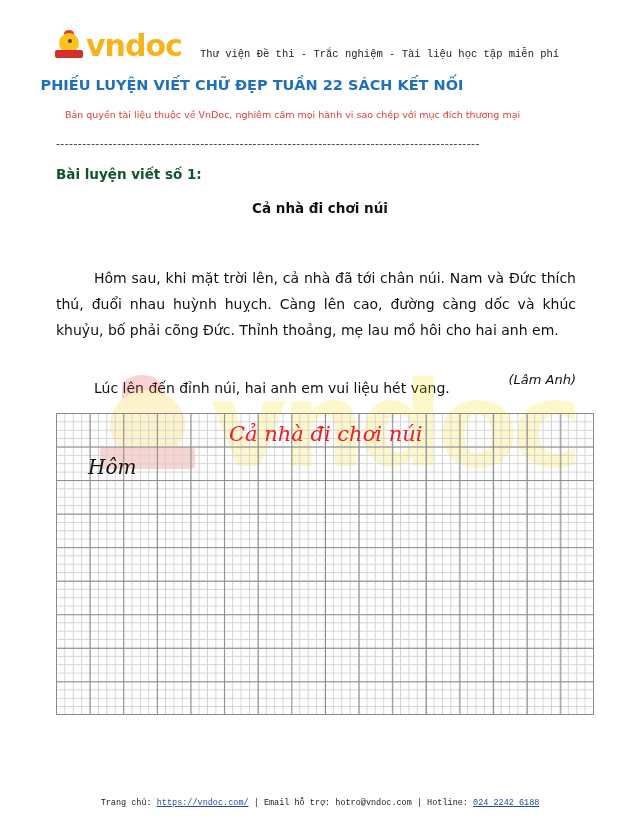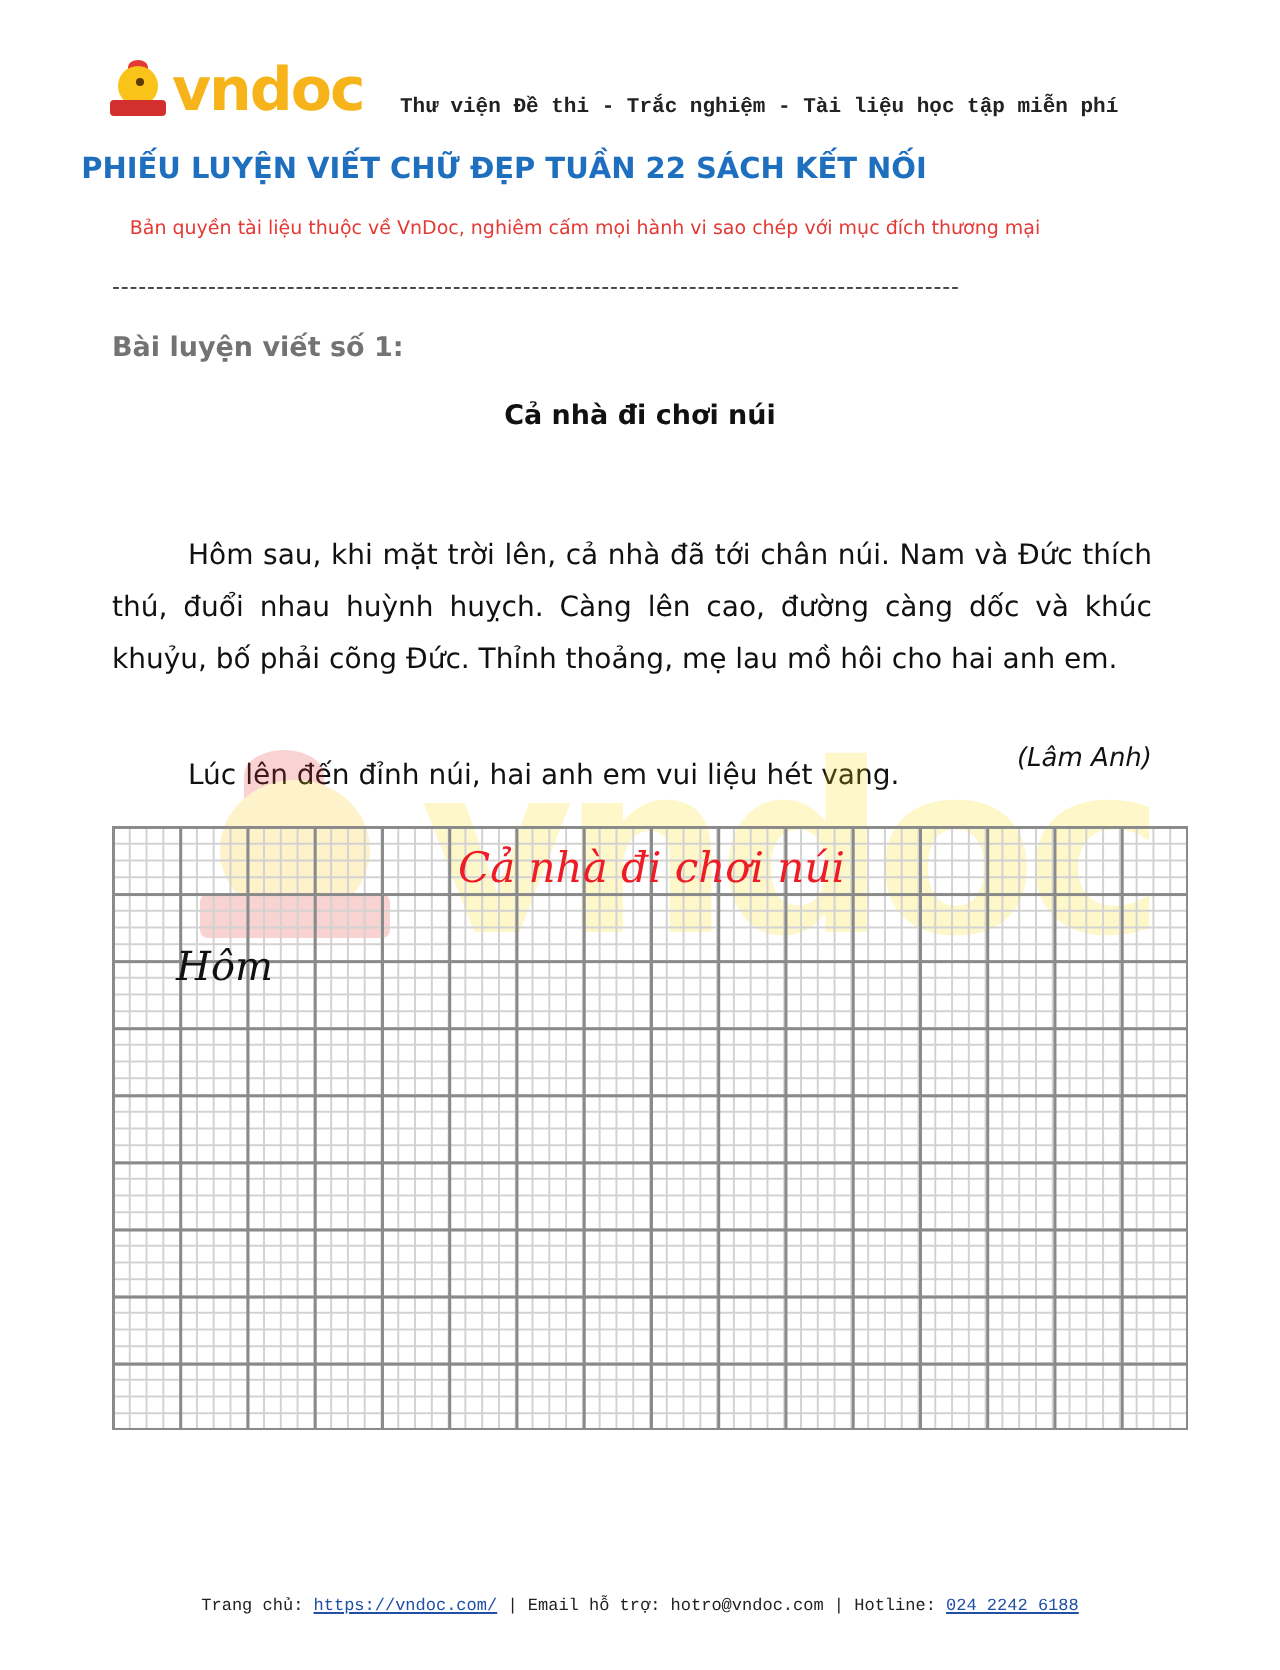--- a/index.html
+++ b/index.html
@@ -6,28 +6,28 @@
   body { width: 640px; height: 835px; background: #ffffff; position: relative; overflow: hidden; font-family: "DejaVu Sans", sans-serif; }
 
   .logo { position: absolute; left: 54px; top: 28px; height: 36px; display: flex; align-items: center; }
   .logo-mascot { width: 30px; height: 32px; position: relative; }
   .logo-mascot .head { position: absolute; left: 5px; top: 3px; width: 20px; height: 20px; border-radius: 50%; background: #f9c31a; }
   .logo-mascot .comb { position: absolute; left: 10px; top: 0; width: 10px; height: 7px; border-radius: 50% 50% 0 0; background: #e53935; }
   .logo-mascot .ribbon { position: absolute; left: 1px; top: 20px; width: 28px; height: 8px; background: #d32f2f; border-radius: 2px; }
   .logo-mascot .eye { position: absolute; left: 14px; top: 9px; width: 4px; height: 4px; border-radius: 50%; background: #5d3a00; }
   .logo-text { font-family: "DejaVu Sans", sans-serif; font-weight: bold; font-size: 30px; color: #f6b41a; letter-spacing: -1px; margin-left: 2px; line-height: 30px; }
 
-  .tagline { position: absolute; left: 200px; top: 48px; font-family: "Liberation Mono", monospace; font-size: 10.5px; color: #222; white-space: pre; font-weight: bold; }
+  .tagline { position: absolute; left: 200px; top: 48px; font-family: "Liberation Mono", monospace; font-size: 10.5px; color: #222; white-space: pre; }
 
   .title { position: absolute; left: 0; width: 504px; top: 77px; text-align: center; font-family: "DejaVu Sans", sans-serif; font-weight: bold; font-size: 14.5px; color: #1f6fbf; }
   .copyright { position: absolute; left: 0; width: 585px; top: 109px; text-align: center; font-family: "DejaVu Sans", sans-serif; font-size: 9.5px; color: #e53935; }
 
   .divider { position: absolute; left: 56px; top: 137px; width: 520px; font-family: "DejaVu Sans", sans-serif; font-size: 11px; color: #333; overflow: hidden; white-space: nowrap; letter-spacing: 0.4px; }
 
-  .section-heading { position: absolute; left: 56px; top: 166px; font-family: "DejaVu Sans", sans-serif; font-weight: bold; font-size: 13.5px; color: #737373; }
+  .section-heading { position: absolute; left: 56px; top: 166px; font-family: "DejaVu Sans", sans-serif; font-weight: bold; font-size: 13.5px; color: #14532d; }
   .story-title { position: absolute; left: 0; width: 640px; top: 200px; text-align: center; font-family: "DejaVu Sans", sans-serif; font-weight: bold; font-size: 13.5px; color: #111; }
 
   .body-text { position: absolute; left: 56px; width: 520px; font-family: "DejaVu Sans", sans-serif; font-size: 14px; color: #111; line-height: 26px; text-align: justify; margin-top: 36px; }
   .p1 { top: 229px; text-indent: 38px; }
   .p2 { top: 339px; text-indent: 38px; }
   .author { position: absolute; right: 64px; top: 372px; font-family: "DejaVu Sans", sans-serif; font-style: italic; font-size: 13px; color: #111; text-align: right; }
 
   .watermark { position: absolute; left: 100px; top: 370px; width: 440px; height: 110px; opacity: 0.22; pointer-events: none; }
   .wm-chicken { position: absolute; left: 0; top: 5px; width: 95px; height: 100px; }
   .wm-chicken .h { position: absolute; left: 10px; top: 15px; width: 75px; height: 70px; border-radius: 50%; background: #f7c514; }
@@ -39,21 +39,21 @@
     background-image:
       linear-gradient(to right, #8a8a8a 1.4px, transparent 1.4px),
       linear-gradient(to bottom, #8a8a8a 1.4px, transparent 1.4px),
       linear-gradient(to right, #d2d2d2 1px, transparent 1px),
       linear-gradient(to bottom, #d2d2d2 1px, transparent 1px);
     background-size: 33.625px 33.55px, 33.625px 33.55px, 8.406px 8.39px, 8.406px 8.39px;
     border-right: 1.4px solid #8a8a8a; border-bottom: 1.4px solid #8a8a8a; box-sizing: border-box; }
 
   .cursive { font-family: "DejaVu Serif", serif; font-style: italic; }
   .grid-title { position: absolute; left: 229px; top: 422px; font-size: 21px; color: #ee1c25; }
-  .grid-word { position: absolute; left: 88px; top: 455px; font-size: 20px; color: #111; margin-top: 16px; }
+  .grid-word { position: absolute; left: 88px; top: 455px; font-size: 20px; color: #111; }
 
   .footer { position: absolute; left: 0; width: 640px; top: 798px; text-align: center; font-family: "Liberation Mono", monospace; font-size: 8.5px; color: #222; white-space: pre; }
   .footer a { color: #1f4fa6; text-decoration: underline; }
 </style>
 </head>
 <body>
 
 <div class="logo">
   <div class="logo-mascot">
     <div class="comb"></div>

